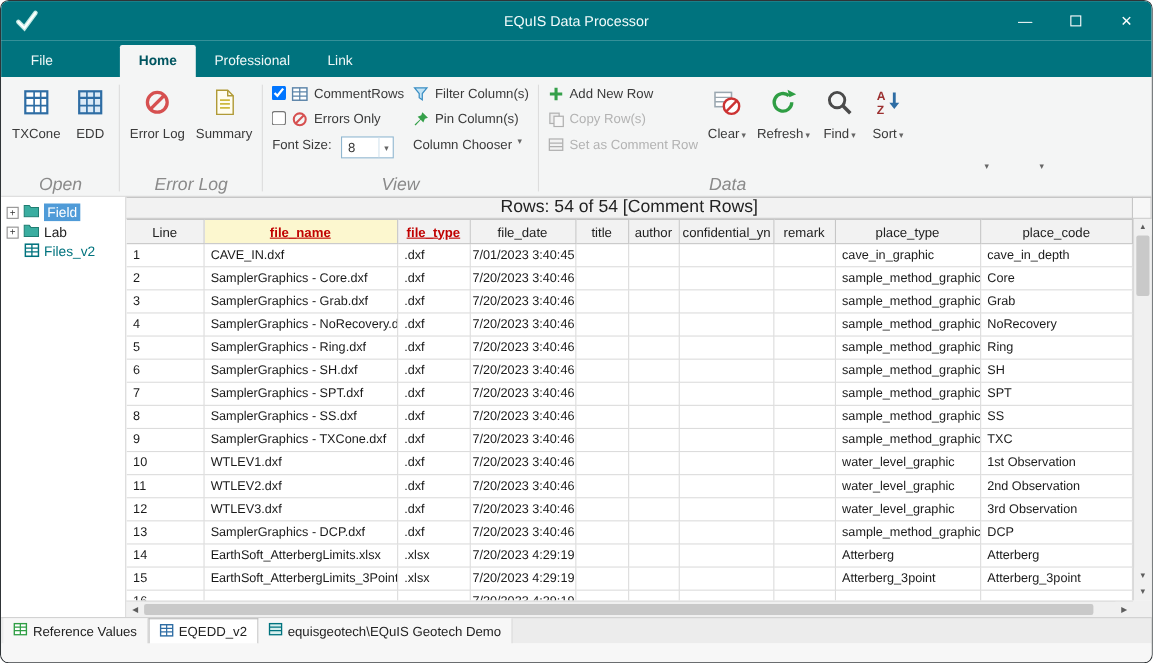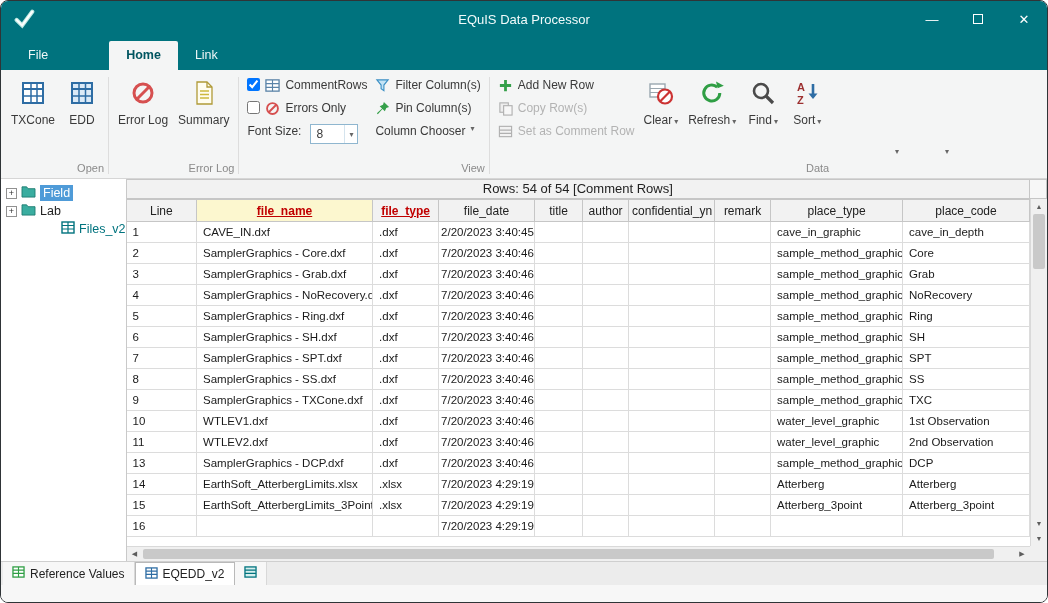--- a/index.html
+++ b/index.html
@@ -17,49 +17,49 @@
 
   
   .tabbar { flex: 0 0 33px; background: #00737e; display: flex; align-items: flex-end; padding-left: 10px; }
   .rtab { padding: 7px 17px 8px 17px; font-size: 12.5px; color: #eef7f7; }
   .rtab.active { background: #f4f5f5; color: #005560; border-radius: 2px 2px 0 0; font-weight: bold; margin-left: 44px; }
 
   
   .ribbon { flex: 0 0 109px; background: #f4f5f5; border-bottom: 1px solid #d6d6d6; display: flex; padding: 3px 2px 0 2px; }
   .rgroup { display: flex; flex-direction: column; padding: 0 3px; }
   .rgroup-content { flex: 1; display: flex; align-items: flex-start; padding-top: 4px; }
-  .rgroup-label { flex: 0 0 17px; text-align: right; font-size: 11px; color: #8a8a8a; line-height: 15px; }
+  .rgroup-label { flex: 0 0 17px; text-align: center; font-size: 16px; color: #8a8a8a; line-height: 15px; font-style: italic; }
   .vsep { width: 1px; background: #dddddd; margin: 4px 1px; }
   .bigbtn { display: flex; flex-direction: column; align-items: center; padding: 3px 5px; min-width: 44px; border-radius: 3px; }
   .bigbtn .blabel { font-size: 12px; color: #3a3a3a; margin-top: 4px; text-align: center; line-height: 13px; max-width: 52px; }
   .bigbtn .blabel .caret { margin-left: 2px; }
   .stack { display: flex; flex-direction: column; padding: 1px 4px; }
   .srow { display: flex; align-items: flex-start; gap: 5px; height: 23px; font-size: 12px; color: #3a3a3a; white-space: nowrap; }
   .srow input[type="checkbox"] { width: 13px; height: 13px; }
   .srow.disabled { color: #b3b3b3; }
   .caret { font-size: 8px; color: #666; }
   .fontsize-select { width: 48px; height: 20px; border: 1px solid #8fb6cf; background: #fff; display: flex; align-items: center; margin-left: 4px; }
   .fontsize-select span:first-child { flex: 1; padding-left: 5px; font-size: 12px; }
   .fontsize-select .caret { padding: 0 4px; border-left: 1px solid #d5e4ee; align-self: stretch; display: flex; align-items: center; }
   .ribbon-extra { margin-left: auto; display: flex; align-self: flex-end; margin-bottom: 18px; padding-right: 88px; gap: 30px; }
   .mini-drop { width: 20px; height: 17px; display: flex; align-items: center; justify-content: center; border-radius: 2px; }
 
   
   .content { flex: 1 1 auto; display: flex; min-height: 0; background: #fff; }
   .tree { flex: 0 0 114px; border-right: 1px solid #c9c9c9; background: #fff; padding-top: 5px; }
   .tree-item { display: flex; align-items: center; height: 18px; padding-left: 5px; gap: 4px; font-size: 12.5px; color: #222; }
-  .tree-item.child { padding-left: 21px; margin-left: 39px; }
+  .tree-item.child { padding-left: 21px; }
   .expander { width: 11px; height: 11px; border: 1px solid #919191; background: #fff; font-size: 9px; line-height: 9px;
               text-align: center; color: #333; flex: 0 0 11px; }
   .tree-label.selected { background: #4f9bd8; color: #fff; padding: 1px 3px; }
   .tree-label.teal { color: #00737e; }
 
   .gridwrap { flex: 1 1 auto; display: grid; grid-template-columns: 1fr 17px; grid-template-rows: 20px 1fr 15px; min-width: 0; }
   .grid-caption { grid-area: 1 / 1; background: #f2f2f2; border: 1px solid #c6c6c6; border-left: none; text-align: center;
-                  font-size: 13px; line-height: 18px; color: #222; }
+                  font-size: 16px; line-height: 18px; color: #222; }
   .grid-capcorner { grid-area: 1 / 2; background: #f7f7f7; border: 1px solid #c6c6c6; border-left: none; }
   .grid-body { grid-area: 2 / 1; overflow: hidden; background: #fff; }
   table { border-collapse: collapse; table-layout: fixed; width: 100%; }
   th { background: #f2f2f2; border: 1px solid #c6c6c6; border-left: none; font-weight: normal; font-size: 12px; height: 22px;
        padding: 1px 3px; text-align: center; overflow: hidden; white-space: nowrap; color: #222; }
   th:first-child { border-left: none; }
   th.col-red { color: #c00000; font-weight: bold; text-decoration: underline; margin-left: 32px; }
   th.col-yellow { background: #fcf7cf; }
   td { border-right: 1px solid #dcdcdc; border-bottom: 1px solid #dcdcdc; height: 21px; padding: 1px 6px; font-size: 11.5px;
        color: #1a1a1a; overflow: hidden; white-space: nowrap; background: #fff; }
@@ -100,20 +100,21 @@
       <div class="win-btn">
           <span class="maxbox"></span>
         </div>
       <div class="win-btn">✕</div>
     </div>
   </div>
 
   <div class="tabbar">
     <div class="rtab">File</div>
     <div class="rtab active">Home</div>
+    <div class="rtab">Professional</div>
     <div class="rtab">Link</div>
   </div>
 
   <div class="ribbon">
 
     <div class="rgroup">
       <div class="rgroup-content">
         <div class="bigbtn">
           <span>
             <svg width="26" height="26" viewBox="0 0 26 26">
@@ -388,21 +389,21 @@
               <th>remark</th>
               <th>place_type</th>
               <th>place_code</th>
             </tr>
           </thead>
           <tbody>
               <tr>
                 <td>1</td>
                 <td>CAVE_IN.dxf</td>
                 <td>.dxf</td>
-                <td class="c-date">2/20/2023 3:40:45</td>
+                <td class="c-date">7/01/2023 3:40:45</td>
                 <td></td>
                 <td></td>
                 <td></td>
                 <td></td>
                 <td>cave_in_graphic</td>
                 <td>cave_in_depth</td>
               </tr>
               <tr>
                 <td>2</td>
                 <td>SamplerGraphics - Core.dxf</td>
@@ -515,20 +516,32 @@
                 <td>11</td>
                 <td>WTLEV2.dxf</td>
                 <td>.dxf</td>
                 <td class="c-date">7/20/2023 3:40:46</td>
                 <td></td>
                 <td></td>
                 <td></td>
                 <td></td>
                 <td>water_level_graphic</td>
                 <td>2nd Observation</td>
+              </tr>
+              <tr>
+                <td>12</td>
+                <td>WTLEV3.dxf</td>
+                <td>.dxf</td>
+                <td class="c-date">7/20/2023 3:40:46</td>
+                <td></td>
+                <td></td>
+                <td></td>
+                <td></td>
+                <td>water_level_graphic</td>
+                <td>3rd Observation</td>
               </tr>
               <tr>
                 <td>13</td>
                 <td>SamplerGraphics - DCP.dxf</td>
                 <td>.dxf</td>
                 <td class="c-date">7/20/2023 3:40:46</td>
                 <td></td>
                 <td></td>
                 <td></td>
                 <td></td>
@@ -617,17 +630,18 @@
       <span>EQEDD_v2</span>
     </div>
     <div class="btab">
       <span>
         <svg width="13" height="12" viewBox="0 0 14 13">
           <rect x="1" y="1" width="12" height="11" fill="#d6efee" stroke="#00737e" stroke-width="1.4"></rect>
           <line x1="1" y1="4.5" x2="13" y2="4.5" stroke="#00737e" stroke-width="1.2"></line>
           <line x1="1" y1="8" x2="13" y2="8" stroke="#00737e" stroke-width="1.2"></line>
         </svg>
       </span>
+      <span>equisgeotech\EQuIS Geotech Demo</span>
     </div>
   </div>
   <div class="bottom-strip"></div>
 
 </div>
 
 </body></html>

